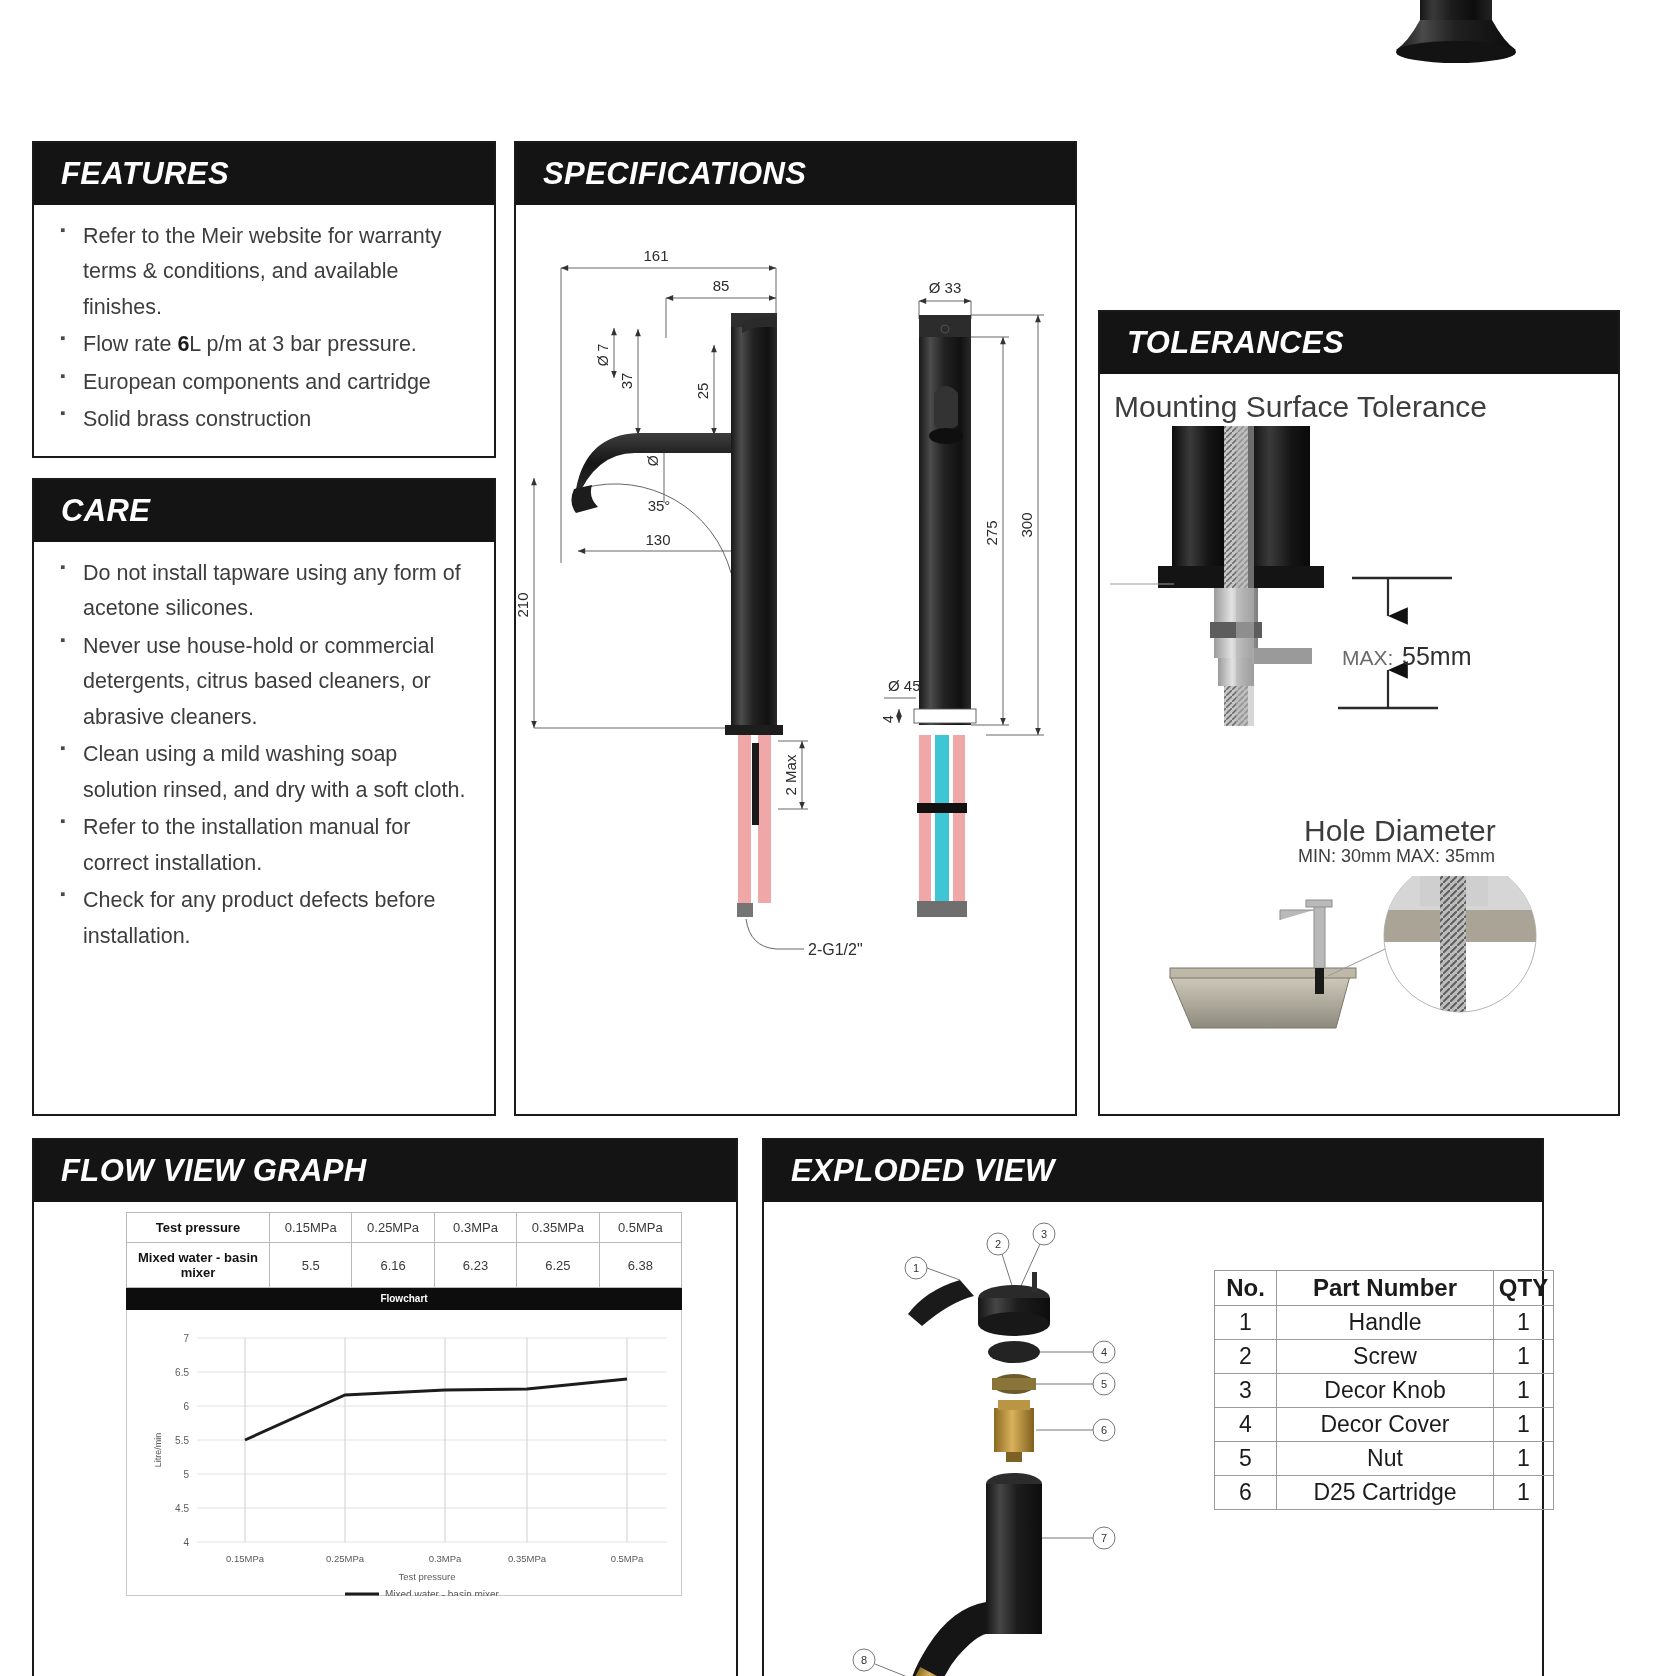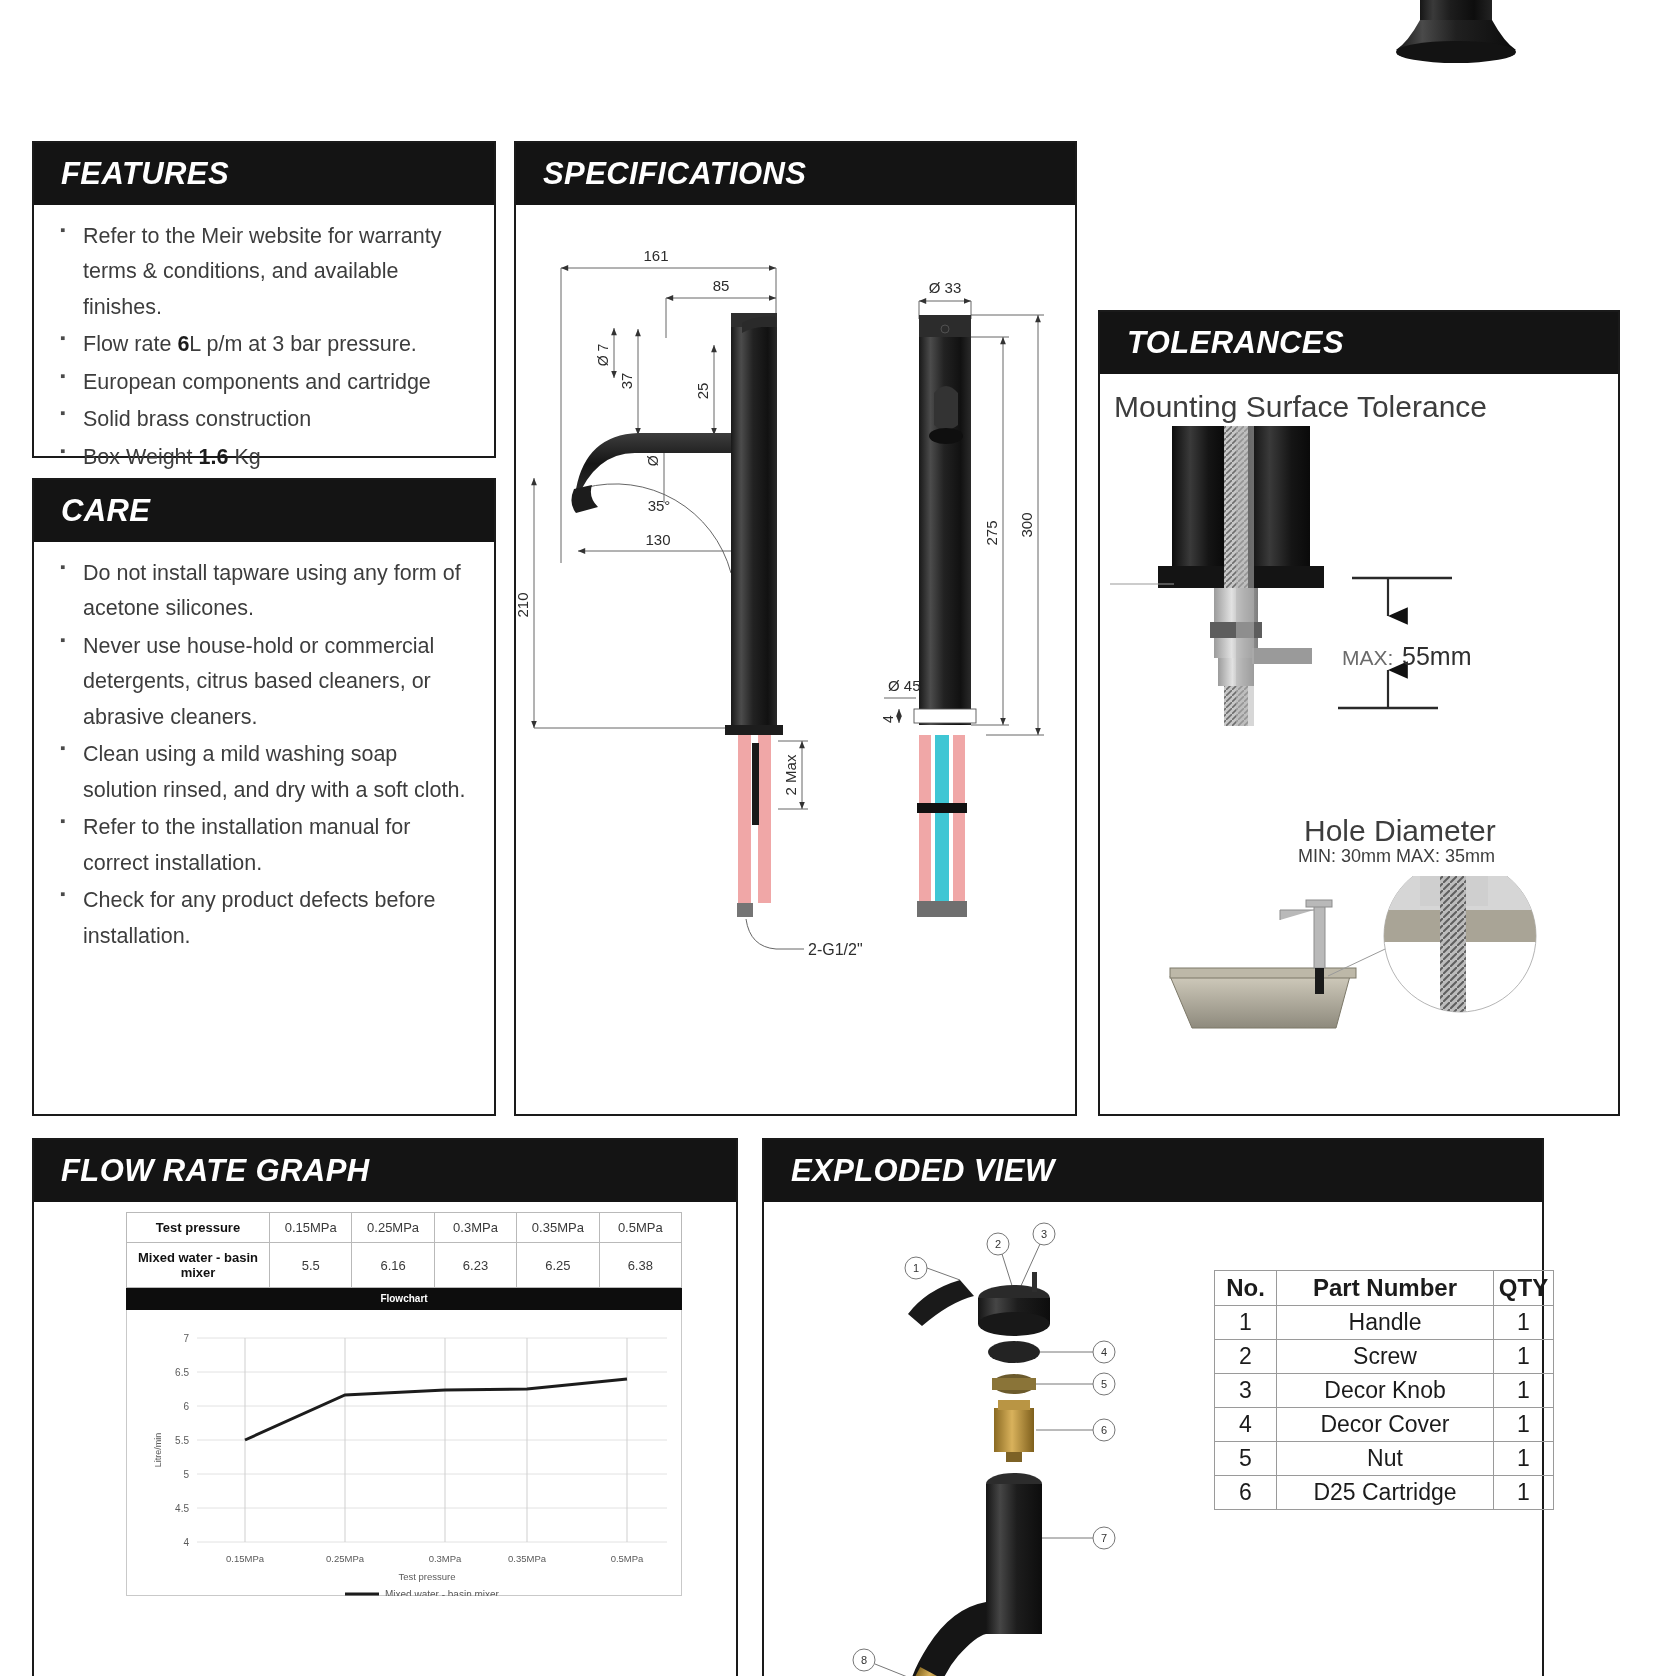--- a/index.html
+++ b/index.html
@@ -105,21 +105,20 @@
 </div>
 
 <div class="panel" id="features">
   <div class="panel-head">FEATURES</div>
   <div class="panel-body">
     <ul class="bullets tight">
       <li><span>Refer to the Meir website for warranty terms &amp; conditions, and available finishes.</span></li>
       <li><span>Flow rate <b>6</b>L p/m at 3 bar pressure.</span></li>
       <li><span>European components and cartridge</span></li>
       <li><span>Solid brass construction</span></li>
-      <li><span>Box Weight <b>1.6</b> Kg</span></li>
     </ul>
   </div>
 </div>
 
 <div class="panel" id="care">
   <div class="panel-head">CARE</div>
   <div class="panel-body">
     <ul class="bullets loose">
       <li><span>Do not install tapware using any form of acetone silicones.</span></li>
       <li><span>Never use house-hold or commercial detergents, citrus based cleaners, or abrasive cleaners.</span></li>
@@ -344,21 +343,21 @@
         <rect x="284" y="34" width="152" height="32" fill="#a9a496"></rect>
         <rect x="340" y="-20" width="26" height="160" fill="url(#thr2)"></rect>
         <rect x="320" y="-20" width="20" height="50" fill="#cfcfcf"></rect>
         <rect x="366" y="-20" width="22" height="50" fill="#cfcfcf"></rect>
       </g>
     </svg>
   </div>
 </div>
 
 <div class="panel" id="flow">
-  <div class="panel-head">FLOW RATE GRAPH</div>
+  <div class="panel-head">FLOW VIEW GRAPH</div>
 
   <table class="flowtable">
     <tbody>
         <tr>
       <td class="lbl">Test pressure</td>
       <td>0.15MPa</td>
       <td>0.25MPa</td>
       <td>0.3MPa</td>
       <td>0.35MPa</td>
       <td>0.5MPa</td>

